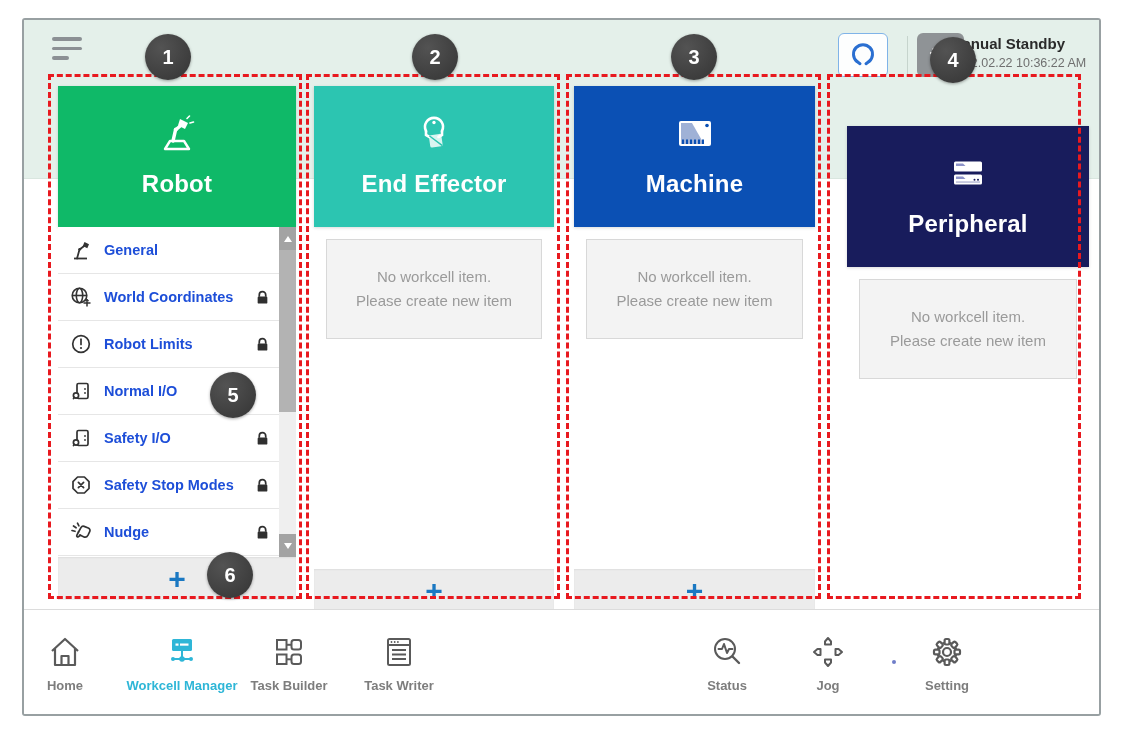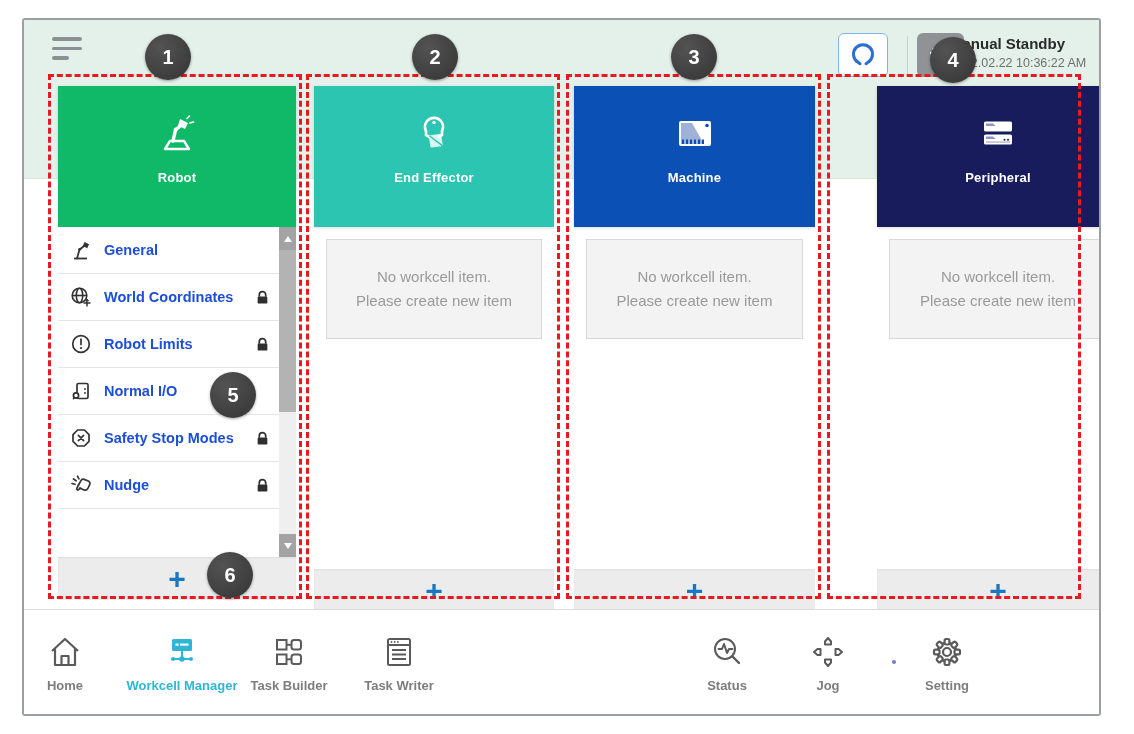--- a/index.html
+++ b/index.html
@@ -22,28 +22,28 @@
             background:#8f9396;border-radius:6px;display:flex;align-items:center;justify-content:center;padding:0;}
   .status-block{position:absolute;left:926px;top:15px;width:160px;}
   .status-title{font-size:15px;font-weight:700;color:#2a2a2a;}
   .status-date{font-size:12.5px;color:#6f6f6f;margin-top:4px;}
 
   
   .col{position:absolute;top:66px;height:514px;}
   .col-robot{left:34px;width:238px;}
   .col-ee{left:290px;width:240px;}
   .col-machine{left:550px;width:241px;}
-  .col-peripheral{left:853px;width:242px;}
+  .col-peripheral{left:823px;width:242px;margin-top:40px;}
   .col-header{height:141px;display:flex;flex-direction:column;align-items:center;box-sizing:border-box;
               padding-top:24px;box-shadow:0 1px 3px rgba(0,0,0,.15);cursor:pointer;}
   .h-robot{background:#0fb968;}
   .h-ee{background:#2cc5b1;}
   .h-machine{background:#0b50b4;}
   .h-peripheral{background:#181c5c;}
-  .col-title{margin-top:12px;font-size:13px;font-weight:700;color:#fff;letter-spacing:.2px;}
+  .col-title{margin-top:12px;font-size:24px;font-weight:700;color:#fff;letter-spacing:.2px;}
   .col-body{position:relative;height:330px;background:#fff;}
   .plus-row{height:43px;background:#ececec;display:flex;align-items:center;justify-content:center;cursor:pointer;
             box-shadow:inset 0 1px 2px rgba(0,0,0,.06);}
   .plus-row span{color:#1a78c2;font-size:30px;font-weight:700;line-height:43px;}
 
   
   .list{position:absolute;left:0;top:0;bottom:0;right:17px;}
   .list-row{height:47px;box-sizing:border-box;border-bottom:1px solid #e6e6e6;display:flex;align-items:center;
             padding-left:10px;cursor:pointer;background:#fff;}
   .li-icon{width:26px;height:26px;flex:0 0 26px;display:flex;align-items:center;justify-content:center;}
@@ -192,20 +192,38 @@
                 <circle cx="16" cy="10" r="0.9" fill="#333" stroke="none"></circle>
                   <circle cx="16" cy="14" r="0.9" fill="#333" stroke="none"></circle>
                 <circle cx="7" cy="16.5" r="2.6" fill="#fff"></circle>
                 <path d="M4.5 19.5 l1 -1.2" stroke-linecap="round"></path>
               </svg>
             </span>
             <span class="li-label">Normal I/O</span>
           </div>
           <div class="list-row">
             <span class="li-icon">
+              <svg width="24" height="24" viewBox="0 0 24 24" fill="none" stroke="#333" stroke-width="1.7">
+                <rect x="8" y="4.5" width="11" height="15" rx="1.5"></rect>
+                <circle cx="16" cy="10" r="0.9" fill="#333" stroke="none"></circle>
+                  <circle cx="16" cy="14" r="0.9" fill="#333" stroke="none"></circle>
+                <circle cx="7" cy="16.5" r="2.6" fill="#fff"></circle>
+                <path d="M4.5 19.5 l1 -1.2" stroke-linecap="round"></path>
+              </svg>
+            </span>
+            <span class="li-label">Safety I/O</span>
+            <span class="li-lock">
+              <svg width="17" height="17" viewBox="0 0 20 20">
+                  <path d="M6.2 9 V7 a3.8 3.8 0 0 1 7.6 0 v2" fill="none" stroke="#2f2f2f" stroke-width="2"></path>
+                  <rect x="4.3" y="8.8" width="11.4" height="8.4" rx="1.4" fill="#2f2f2f"></rect>
+                </svg>
+            </span>
+          </div>
+          <div class="list-row">
+            <span class="li-icon">
               <svg width="24" height="24" viewBox="0 0 24 24" fill="none" stroke="#333" stroke-width="1.7" stroke-linejoin="round">
                 <path d="M8.6 4 h6.8 L20 8.6 v6.8 L15.4 20 H8.6 L4 15.4 V8.6 z"></path>
                 <path d="M9.4 9.4 l5.2 5.2 M14.6 9.4 l-5.2 5.2" stroke-linecap="round"></path>
               </svg>
             </span>
             <span class="li-label">Safety Stop Modes</span>
             <span class="li-lock">
               <svg width="17" height="17" viewBox="0 0 20 20">
                   <path d="M6.2 9 V7 a3.8 3.8 0 0 1 7.6 0 v2" fill="none" stroke="#2f2f2f" stroke-width="2"></path>
                   <rect x="4.3" y="8.8" width="11.4" height="8.4" rx="1.4" fill="#2f2f2f"></rect>

